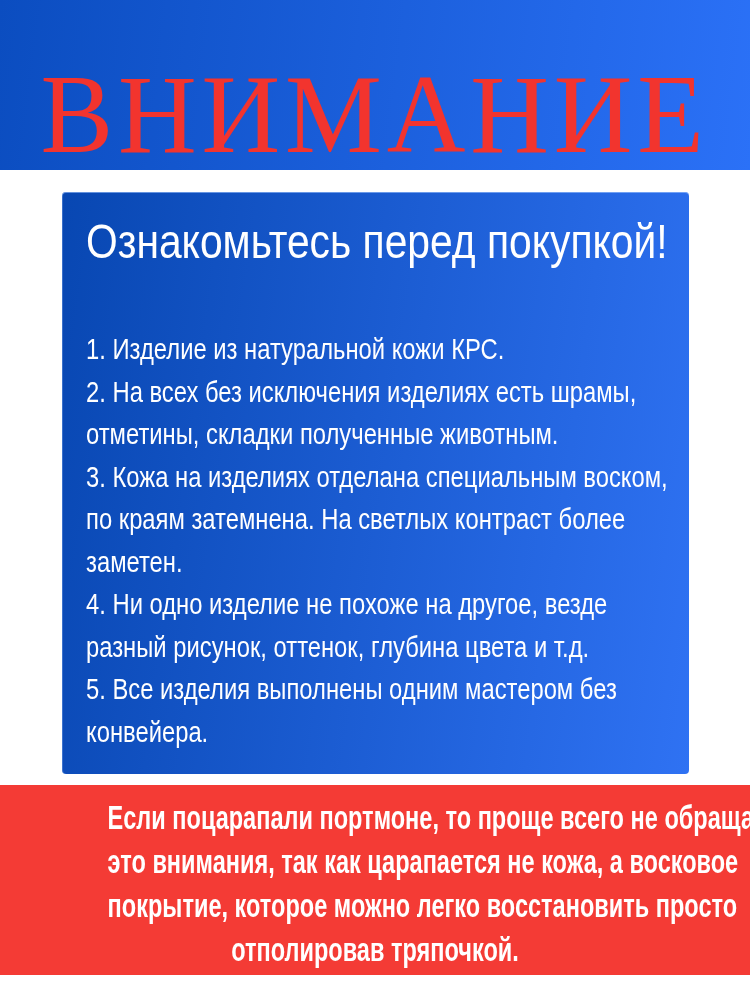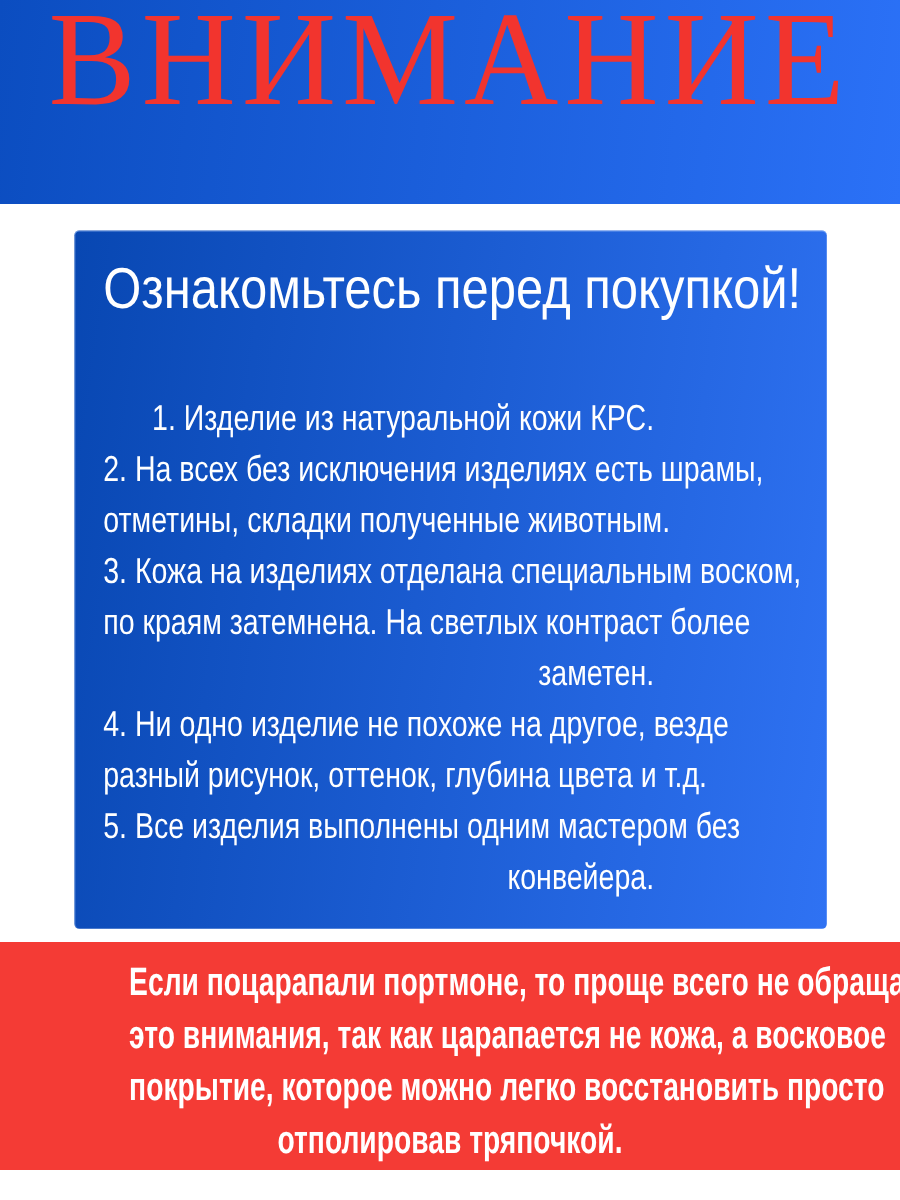--- a/index.html
+++ b/index.html
@@ -12,21 +12,21 @@
     font-family: "Liberation Sans", sans-serif;
   }
 
   
   .header {
     position: absolute;
     left: 0; top: 0;
     width: 750px; height: 170px;
     background: linear-gradient(97deg, var(--headerGradientStart), var(--headerGradientEnd));
     display: flex;
-    align-items: flex-start;
+    align-items: flex-end;
     justify-content: center;
   }
   .header-title {
     font-family: "Liberation Serif", serif;
     font-size: 112px;
     font-weight: 400;
     letter-spacing: 5px;
     color: var(--attentionRed);
     white-space: nowrap;
     transform-origin: 50% 50%;
@@ -38,21 +38,20 @@
   .panel {
     position: absolute;
     left: 62px; top: 192px;
     width: 627px; height: 582px;
     box-sizing: border-box;
     padding: 22px 24px 0 24px;
     border-radius: 4px;
     background: linear-gradient(98deg, var(--panelGradientStart), var(--panelGradientEnd));
     box-shadow: inset 0 1px 0 rgba(173,205,255,0.55), inset 1px 0 0 rgba(173,205,255,0.30);
     overflow: hidden;
-    text-align: right;
   }
   .panel-heading {
     color: var(--textWhite);
     font-size: 48px;
     font-weight: 400;
     line-height: 56px;
     white-space: nowrap;
     transform-origin: left top;
   }
   .panel-list {

